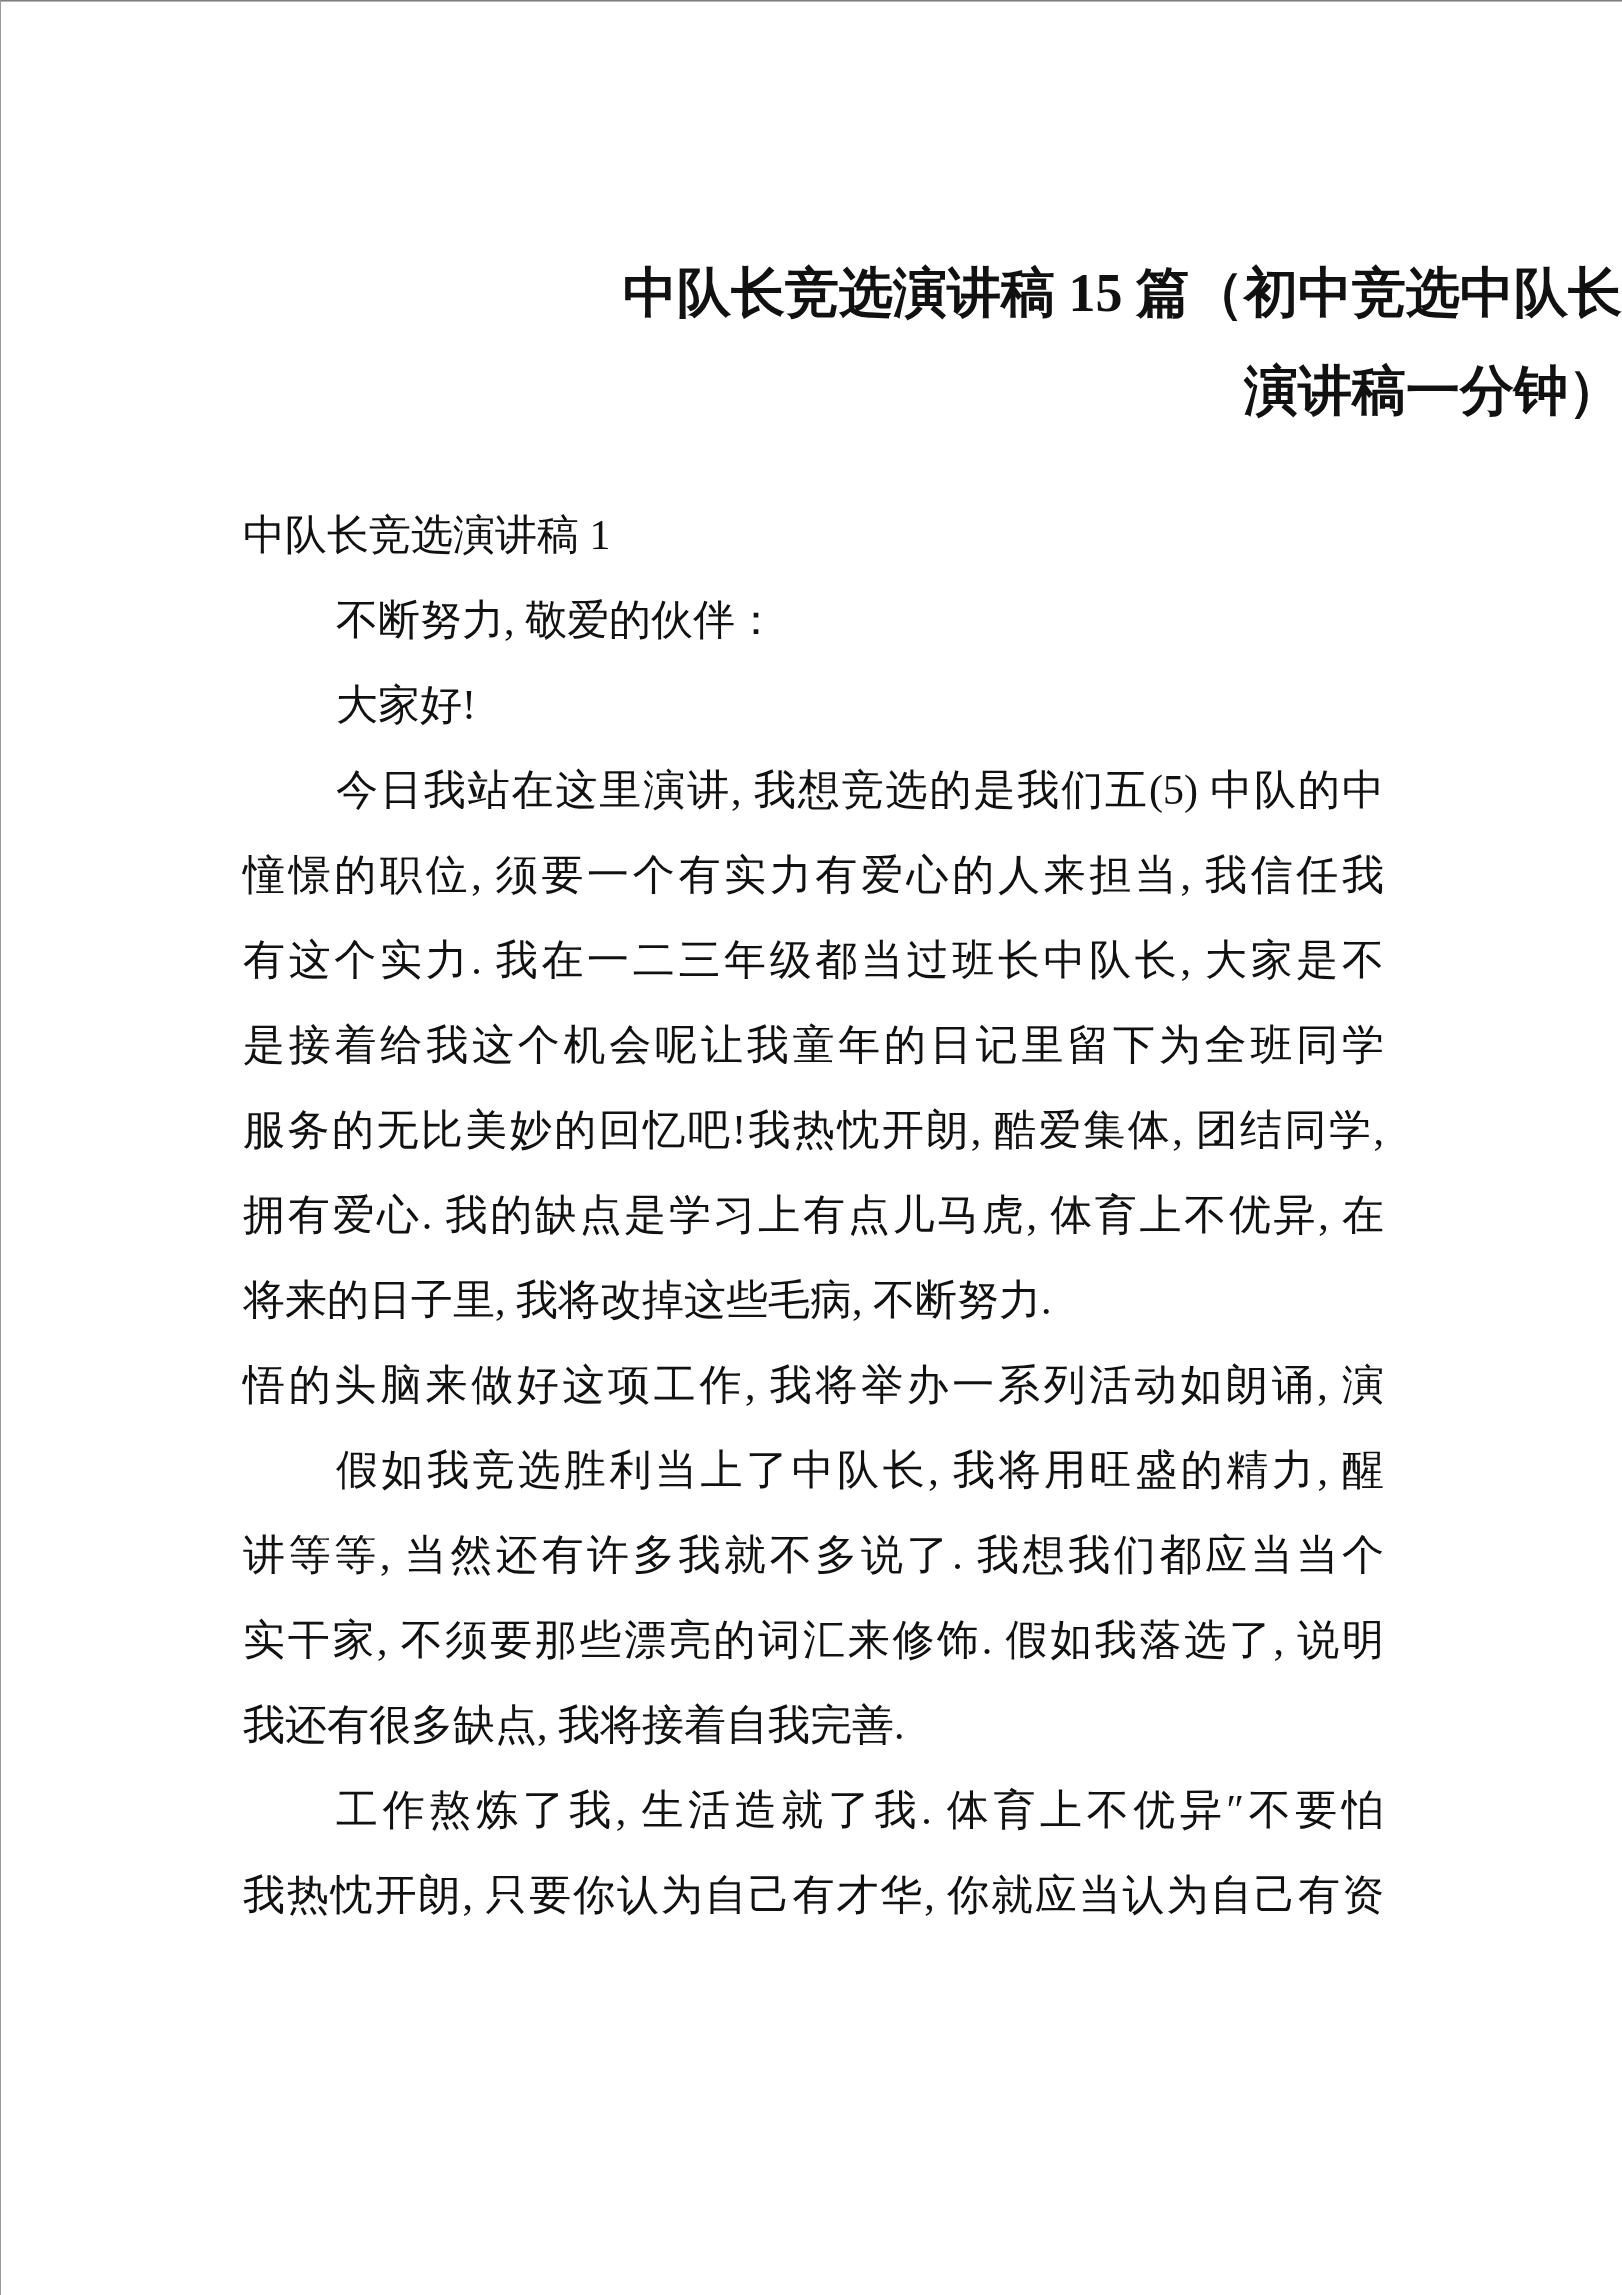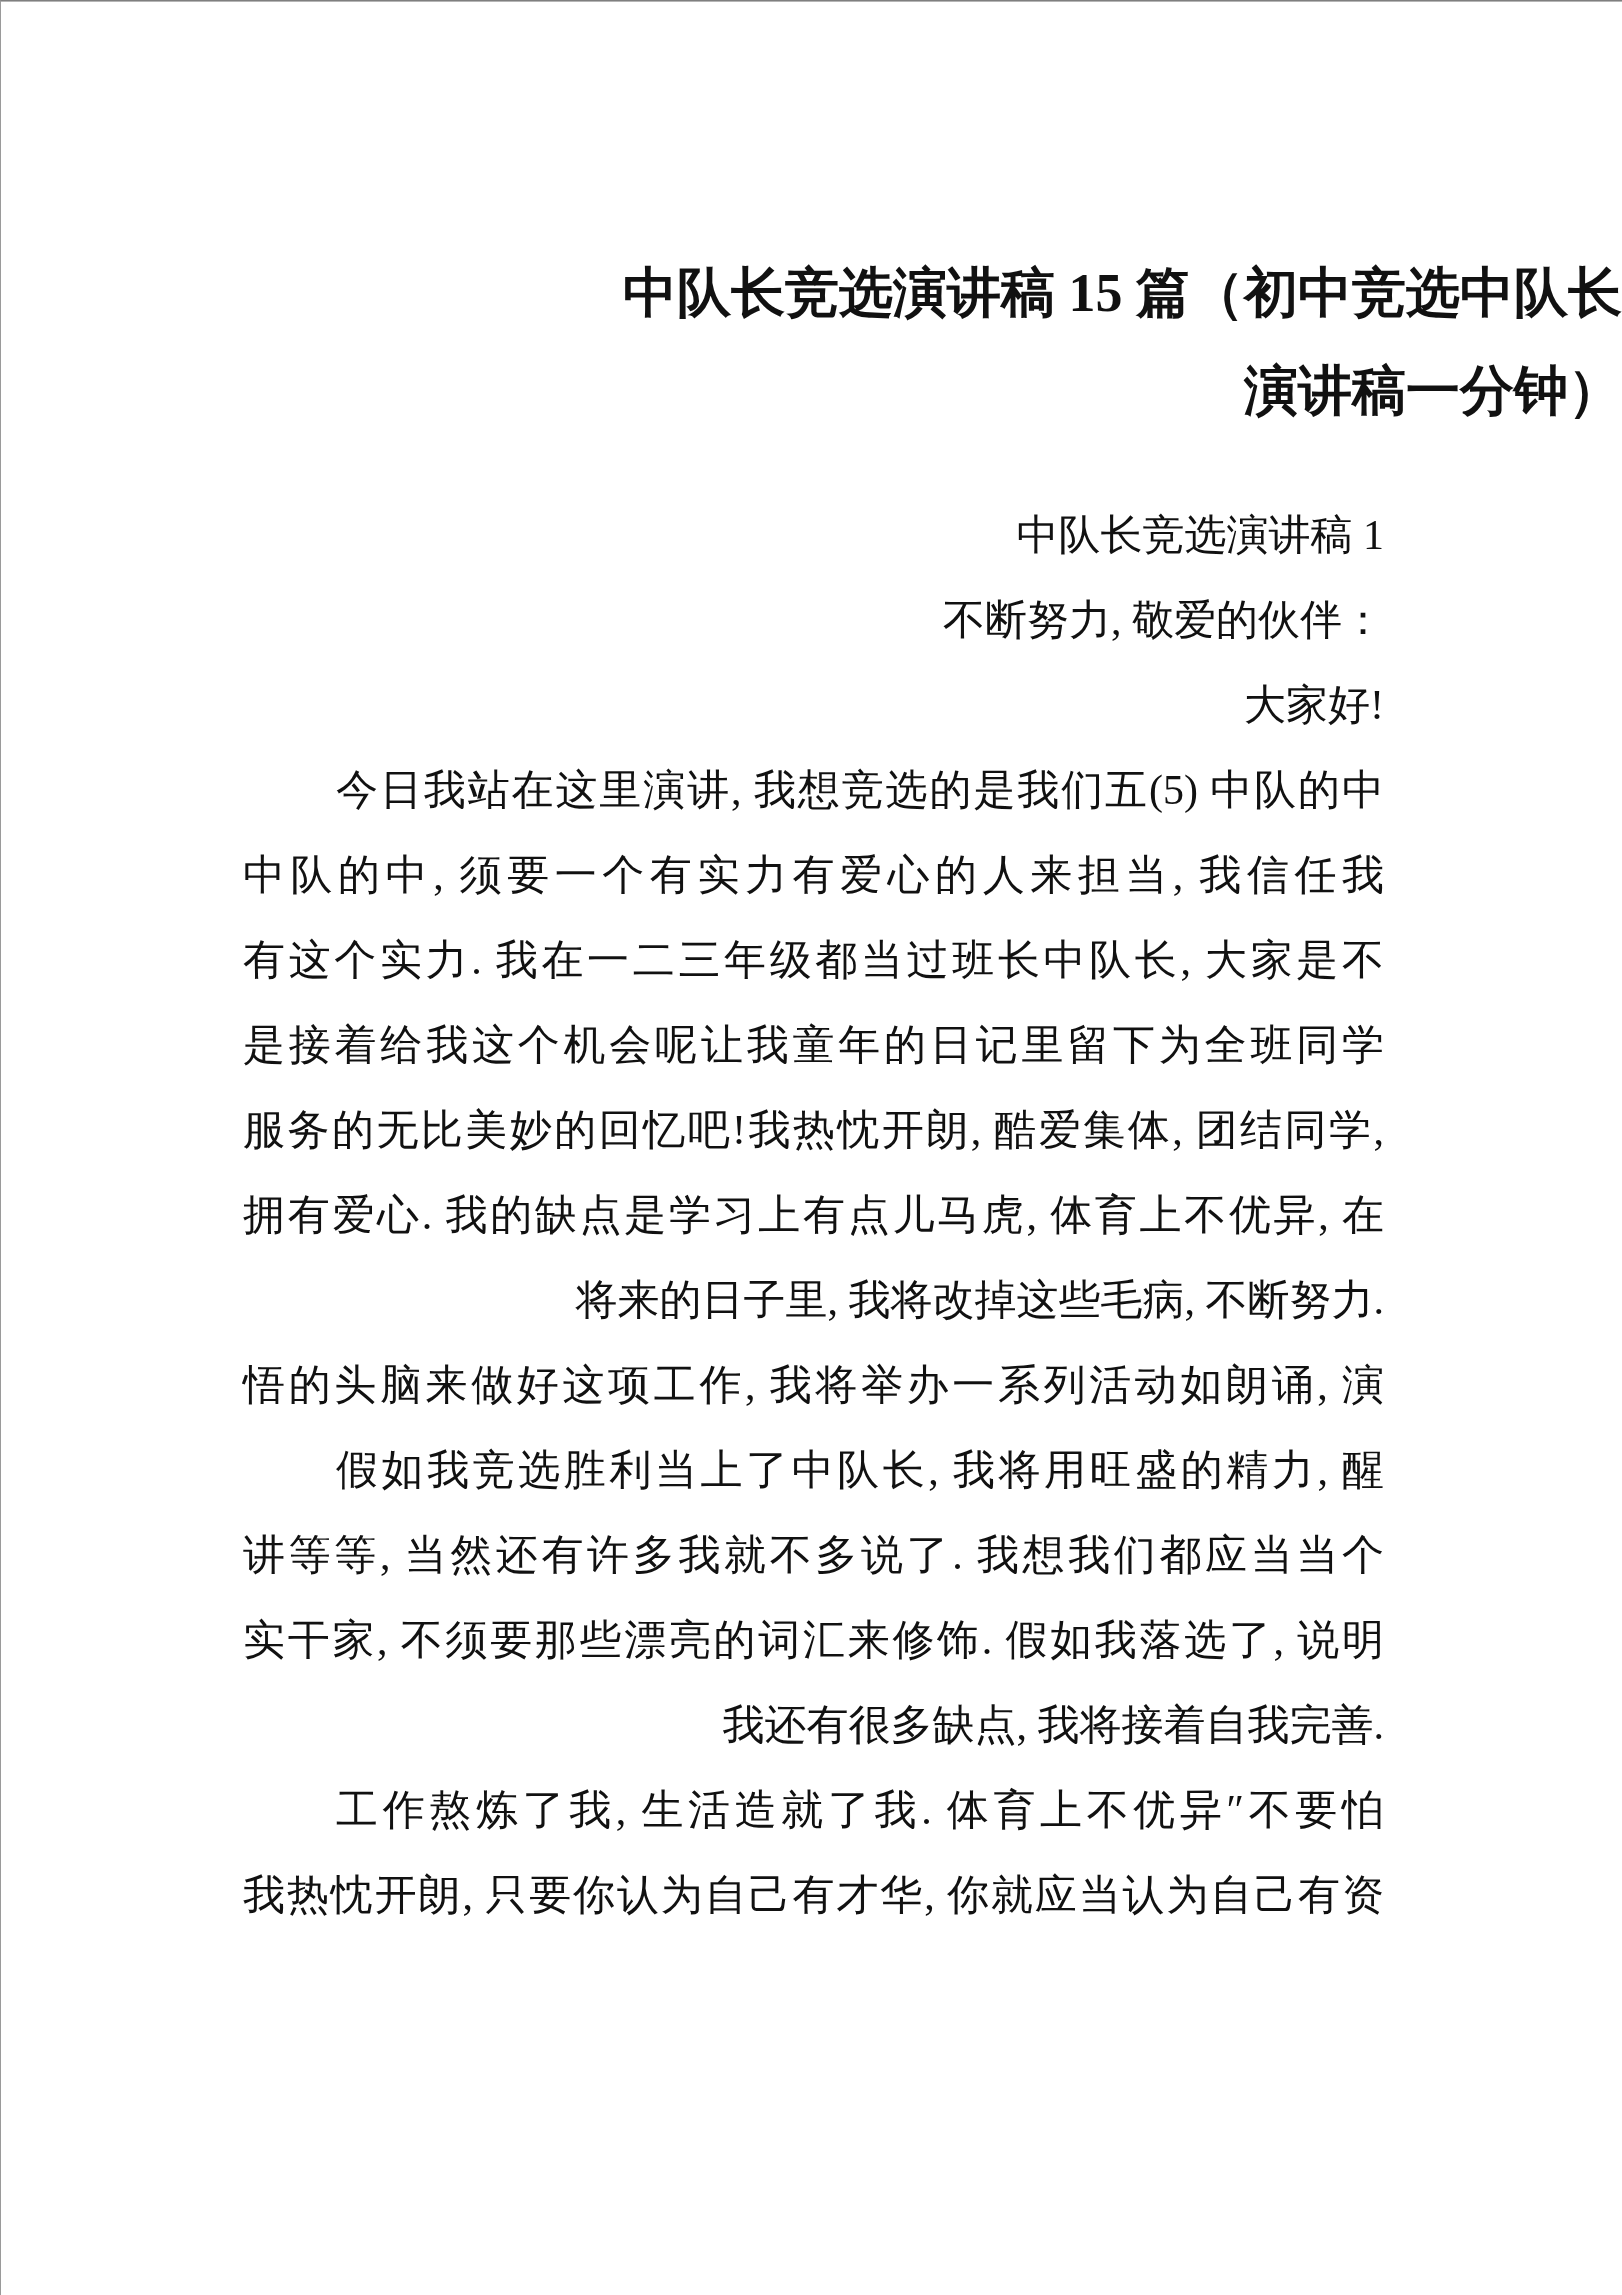--- a/index.html
+++ b/index.html
@@ -50,21 +50,21 @@
     position: absolute;
     top: 492px;
     left: 242px;
     width: 1141px;
   }
   .line {
     height: 85px;
     line-height: 85px;
     font-size: 42px;
     white-space: nowrap;
-    text-align: right;
+    text-align: left;
   }
   .line.fill {
     white-space: normal;
     text-align: justify;
     text-align-last: justify;
   }
   .line.indent {
     text-indent: 93px;
   }
 </style>
@@ -76,21 +76,21 @@
   <div class="title">
     <div class="title-line">中队长竞选演讲稿 15 篇（初中竞选中队长</div>
     <div class="title-line">演讲稿一分钟）</div>
   </div>
 
   <div class="body">
     <div class="line">中队长竞选演讲稿 1</div>
     <div class="line indent">不断努力, 敬爱的伙伴：</div>
     <div class="line indent">大家好!</div>
     <div class="line indent fill">今日我站在这里演讲, 我想竞选的是我们五(5) 中队的中</div>
-    <div class="line fill">中队的中, 须要一个有实力有爱心的人来担当, 我信任我</div>
+    <div class="line fill">憧憬的职位, 须要一个有实力有爱心的人来担当, 我信任我</div>
     <div class="line fill">有这个实力. 我在一二三年级都当过班长中队长, 大家是不</div>
     <div class="line fill">是接着给我这个机会呢让我童年的日记里留下为全班同学</div>
     <div class="line fill">服务的无比美妙的回忆吧!我热忱开朗, 酷爱集体, 团结同学,</div>
     <div class="line fill">拥有爱心. 我的缺点是学习上有点儿马虎, 体育上不优异, 在</div>
     <div class="line">将来的日子里, 我将改掉这些毛病, 不断努力.</div>
     <div class="line fill">悟的头脑来做好这项工作, 我将举办一系列活动如朗诵, 演</div>
     <div class="line indent fill">假如我竞选胜利当上了中队长, 我将用旺盛的精力, 醒</div>
     <div class="line fill">讲等等, 当然还有许多我就不多说了. 我想我们都应当当个</div>
     <div class="line fill">实干家, 不须要那些漂亮的词汇来修饰. 假如我落选了, 说明</div>
     <div class="line">我还有很多缺点, 我将接着自我完善.</div>

